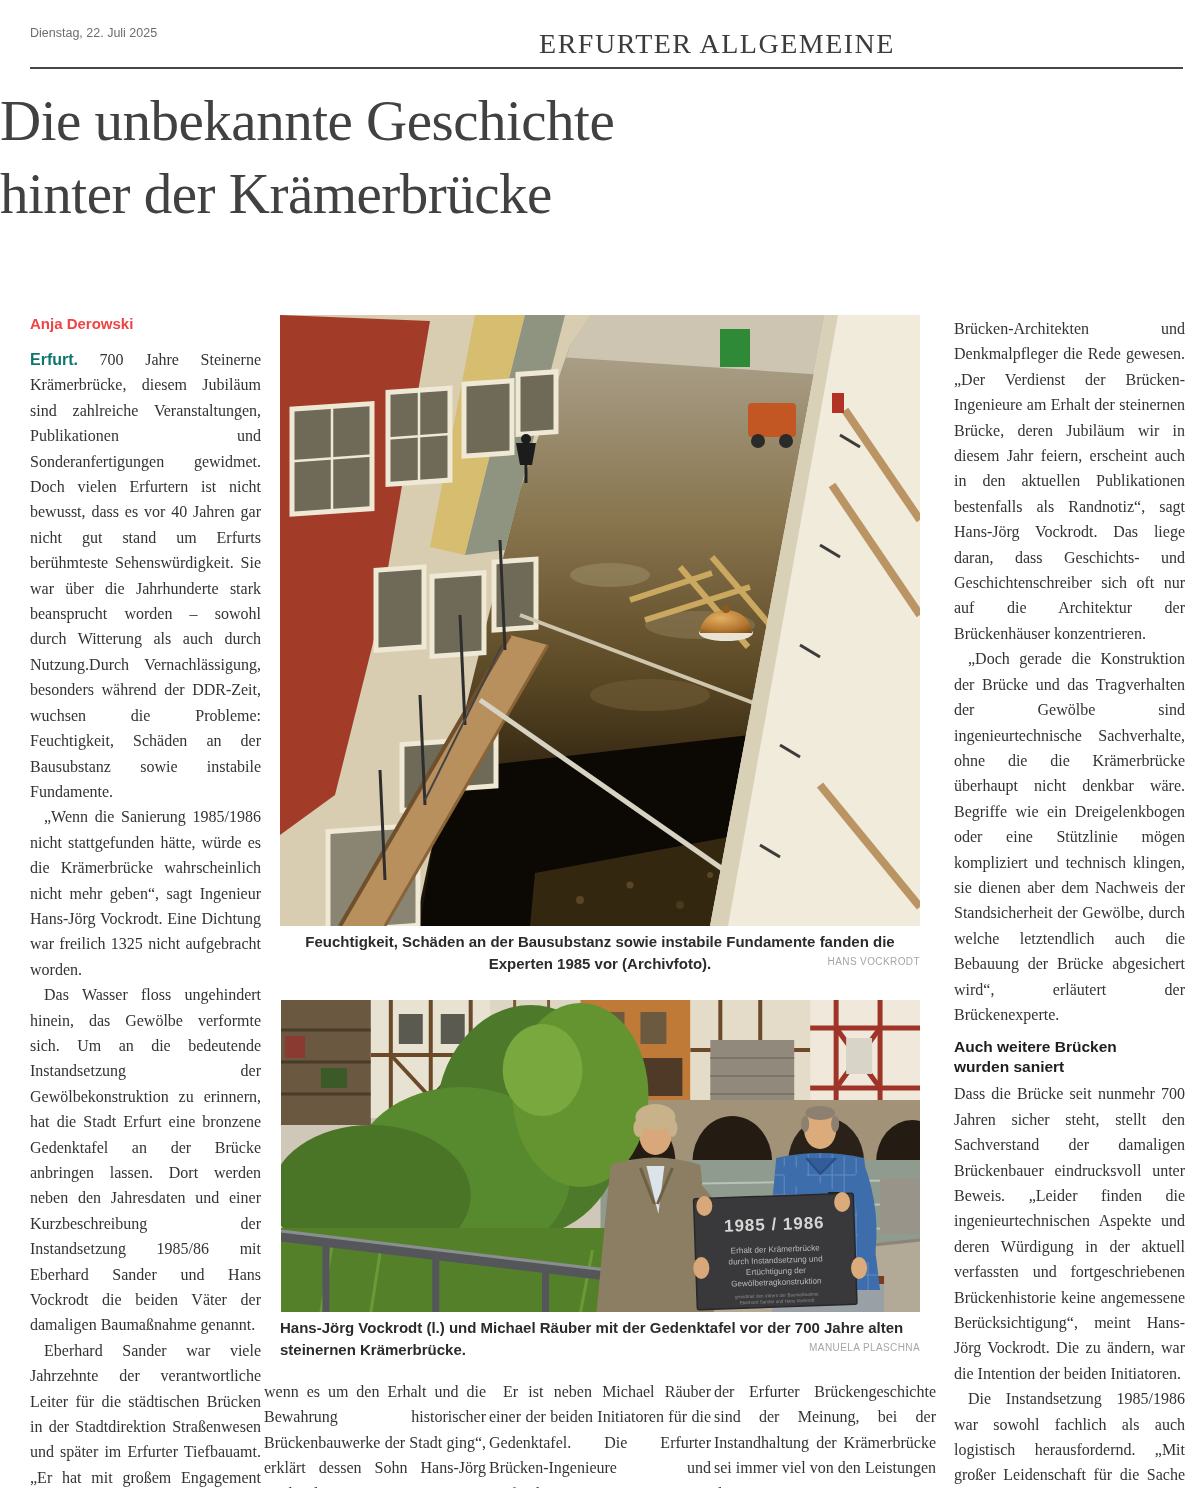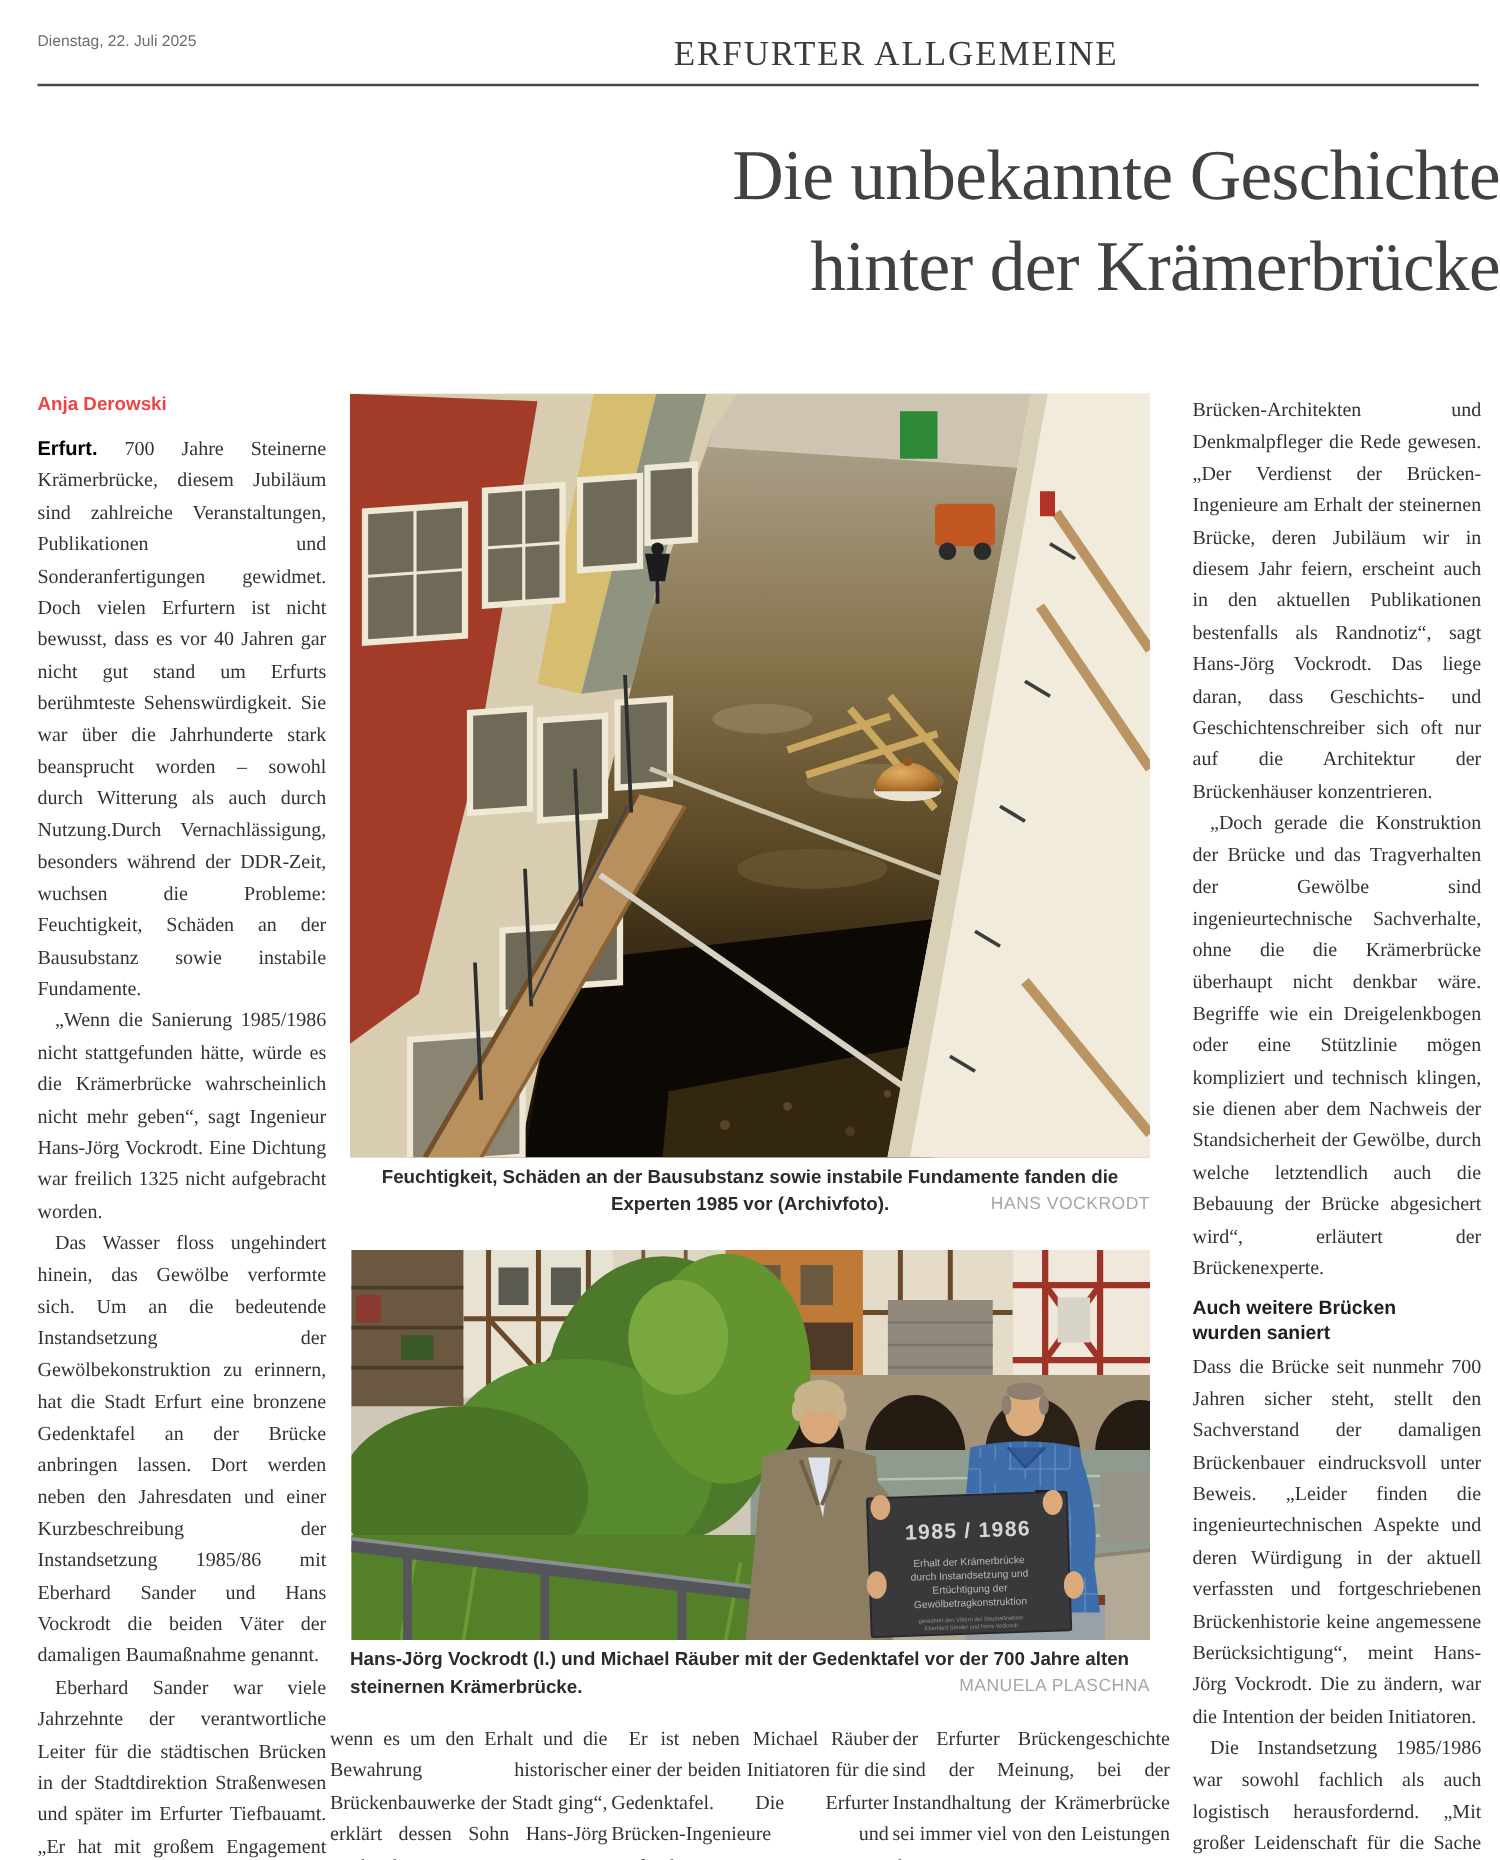--- a/index.html
+++ b/index.html
@@ -5,48 +5,48 @@
   html,body{margin:0;padding:0;background:#ffffff;}
   #sheet{position:relative;width:1200px;height:1488px;background:#ffffff;overflow:hidden;
          font-family:"Liberation Serif",serif;color:#2e2e2e;}
   .abs{position:absolute;}
   
   .date{top:26px;left:30px;font-family:"Liberation Sans",sans-serif;font-size:12.5px;color:#6d6d6d;}
   .masthead{top:28px;left:50%;transform:translateX(calc(-50% + 117px));
             font-size:28px;letter-spacing:1.5px;color:#3c3c3c;white-space:nowrap;}
   .rule{top:67px;left:30px;width:1153px;height:2px;background:#474747;}
   
-  .headline{top:104px;left:0;width:1200px;text-align:right;color:#414141;
+  .headline{top:84px;left:0;width:1200px;text-align:left;color:#414141;
             font-size:57px;line-height:73px;font-weight:400;letter-spacing:-0.5px;}
   .dek{top:247px;left:40px;width:1120px;text-align:center;color:#3a3a3a;
        font-size:20.5px;line-height:31px;}
   
   .byline{top:315px;left:30px;font-family:Liberation Sans, sans-serif;font-weight:bold;
           font-size:15px;color:#ef4444;text-align:right;}
   .col{font-size:16px;line-height:25.4px;text-align:justify;color:#333;hyphens:auto;}
   .col p{margin:0;}
   .col p.ind{text-indent:14px;}
   .leftcol{top:347px;left:30px;width:231px;}
   .rightcol{top:316px;left:954px;width:231px;}
   .colhead{font-family:"Liberation Sans",sans-serif;font-weight:bold;font-size:15.5px;
            line-height:20px;color:#1e1e1e;margin:10px 0 4px 0;text-align:left;}
   .bcol{top:1379px;width:222px;}
   .bcol1{left:264px;} .bcol2{left:489px;} .bcol3{left:714px;}
-  .lead{font-family:"Liberation Sans",sans-serif;font-weight:bold;color:#000000;}
+  .lead{font-family:"Liberation Sans",sans-serif;font-weight:bold;color:#0f766e;}
   
   .photo{overflow:hidden;background:#cfc8b6;}
   .photo svg{display:block;width:100%;height:100%;}
   .photo1{top:315px;left:280px;width:640px;height:611px;}
   .photo2{top:1000px;left:281px;width:639px;height:312px;}
   .caption{font-family:"Liberation Sans",sans-serif;font-weight:bold;font-size:15px;
            line-height:22px;color:#2b2b2b;}
   .cap1{top:931px;left:280px;width:640px;}
   .cap2{top:1317px;left:280px;width:640px;}
   .credit{position:absolute;right:0;bottom:2px;font-family:"Liberation Sans",sans-serif;
-          font-weight:normal;font-size:14px;letter-spacing:0.4px;color:#a6a6a6;}
+          font-weight:normal;font-size:10px;letter-spacing:0.4px;color:#a6a6a6;}
 </style>
 </head>
 <body>
 
 <div id="sheet">
 
   <div class="abs date">Dienstag, 22. Juli 2025</div>
   <div class="abs masthead">ERFURTER ALLGEMEINE</div>
   <div class="abs rule"></div>
 

